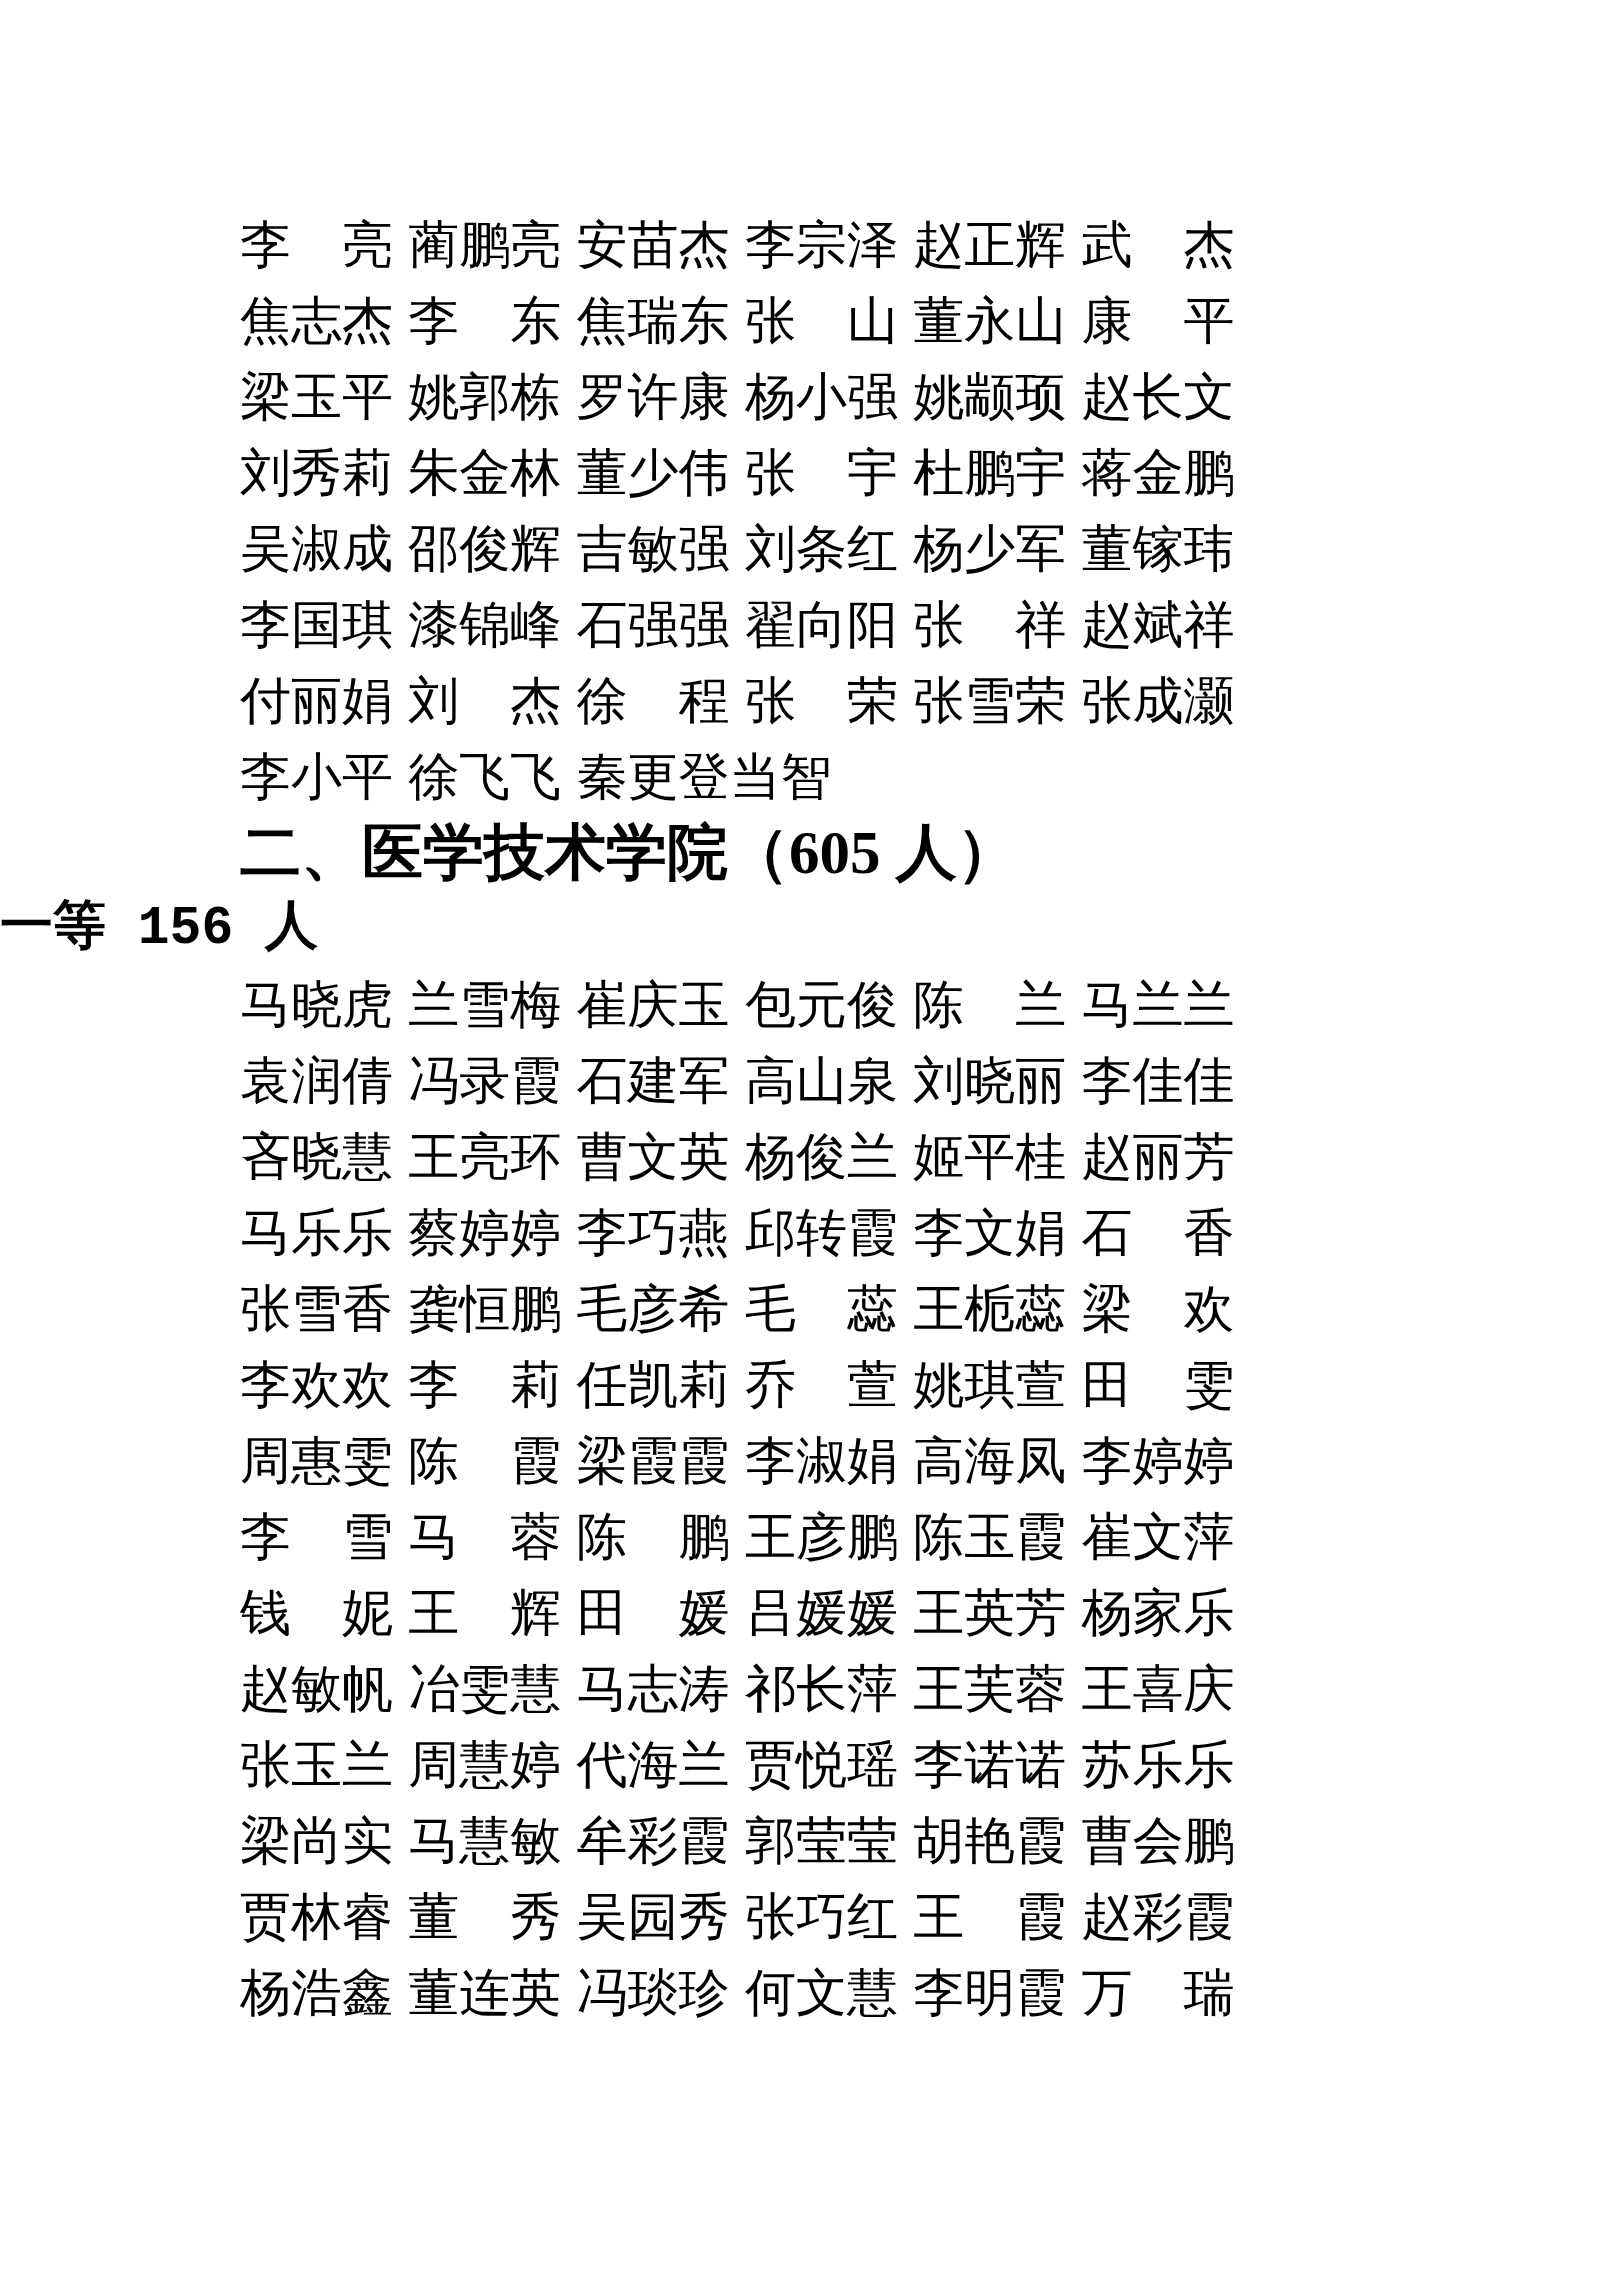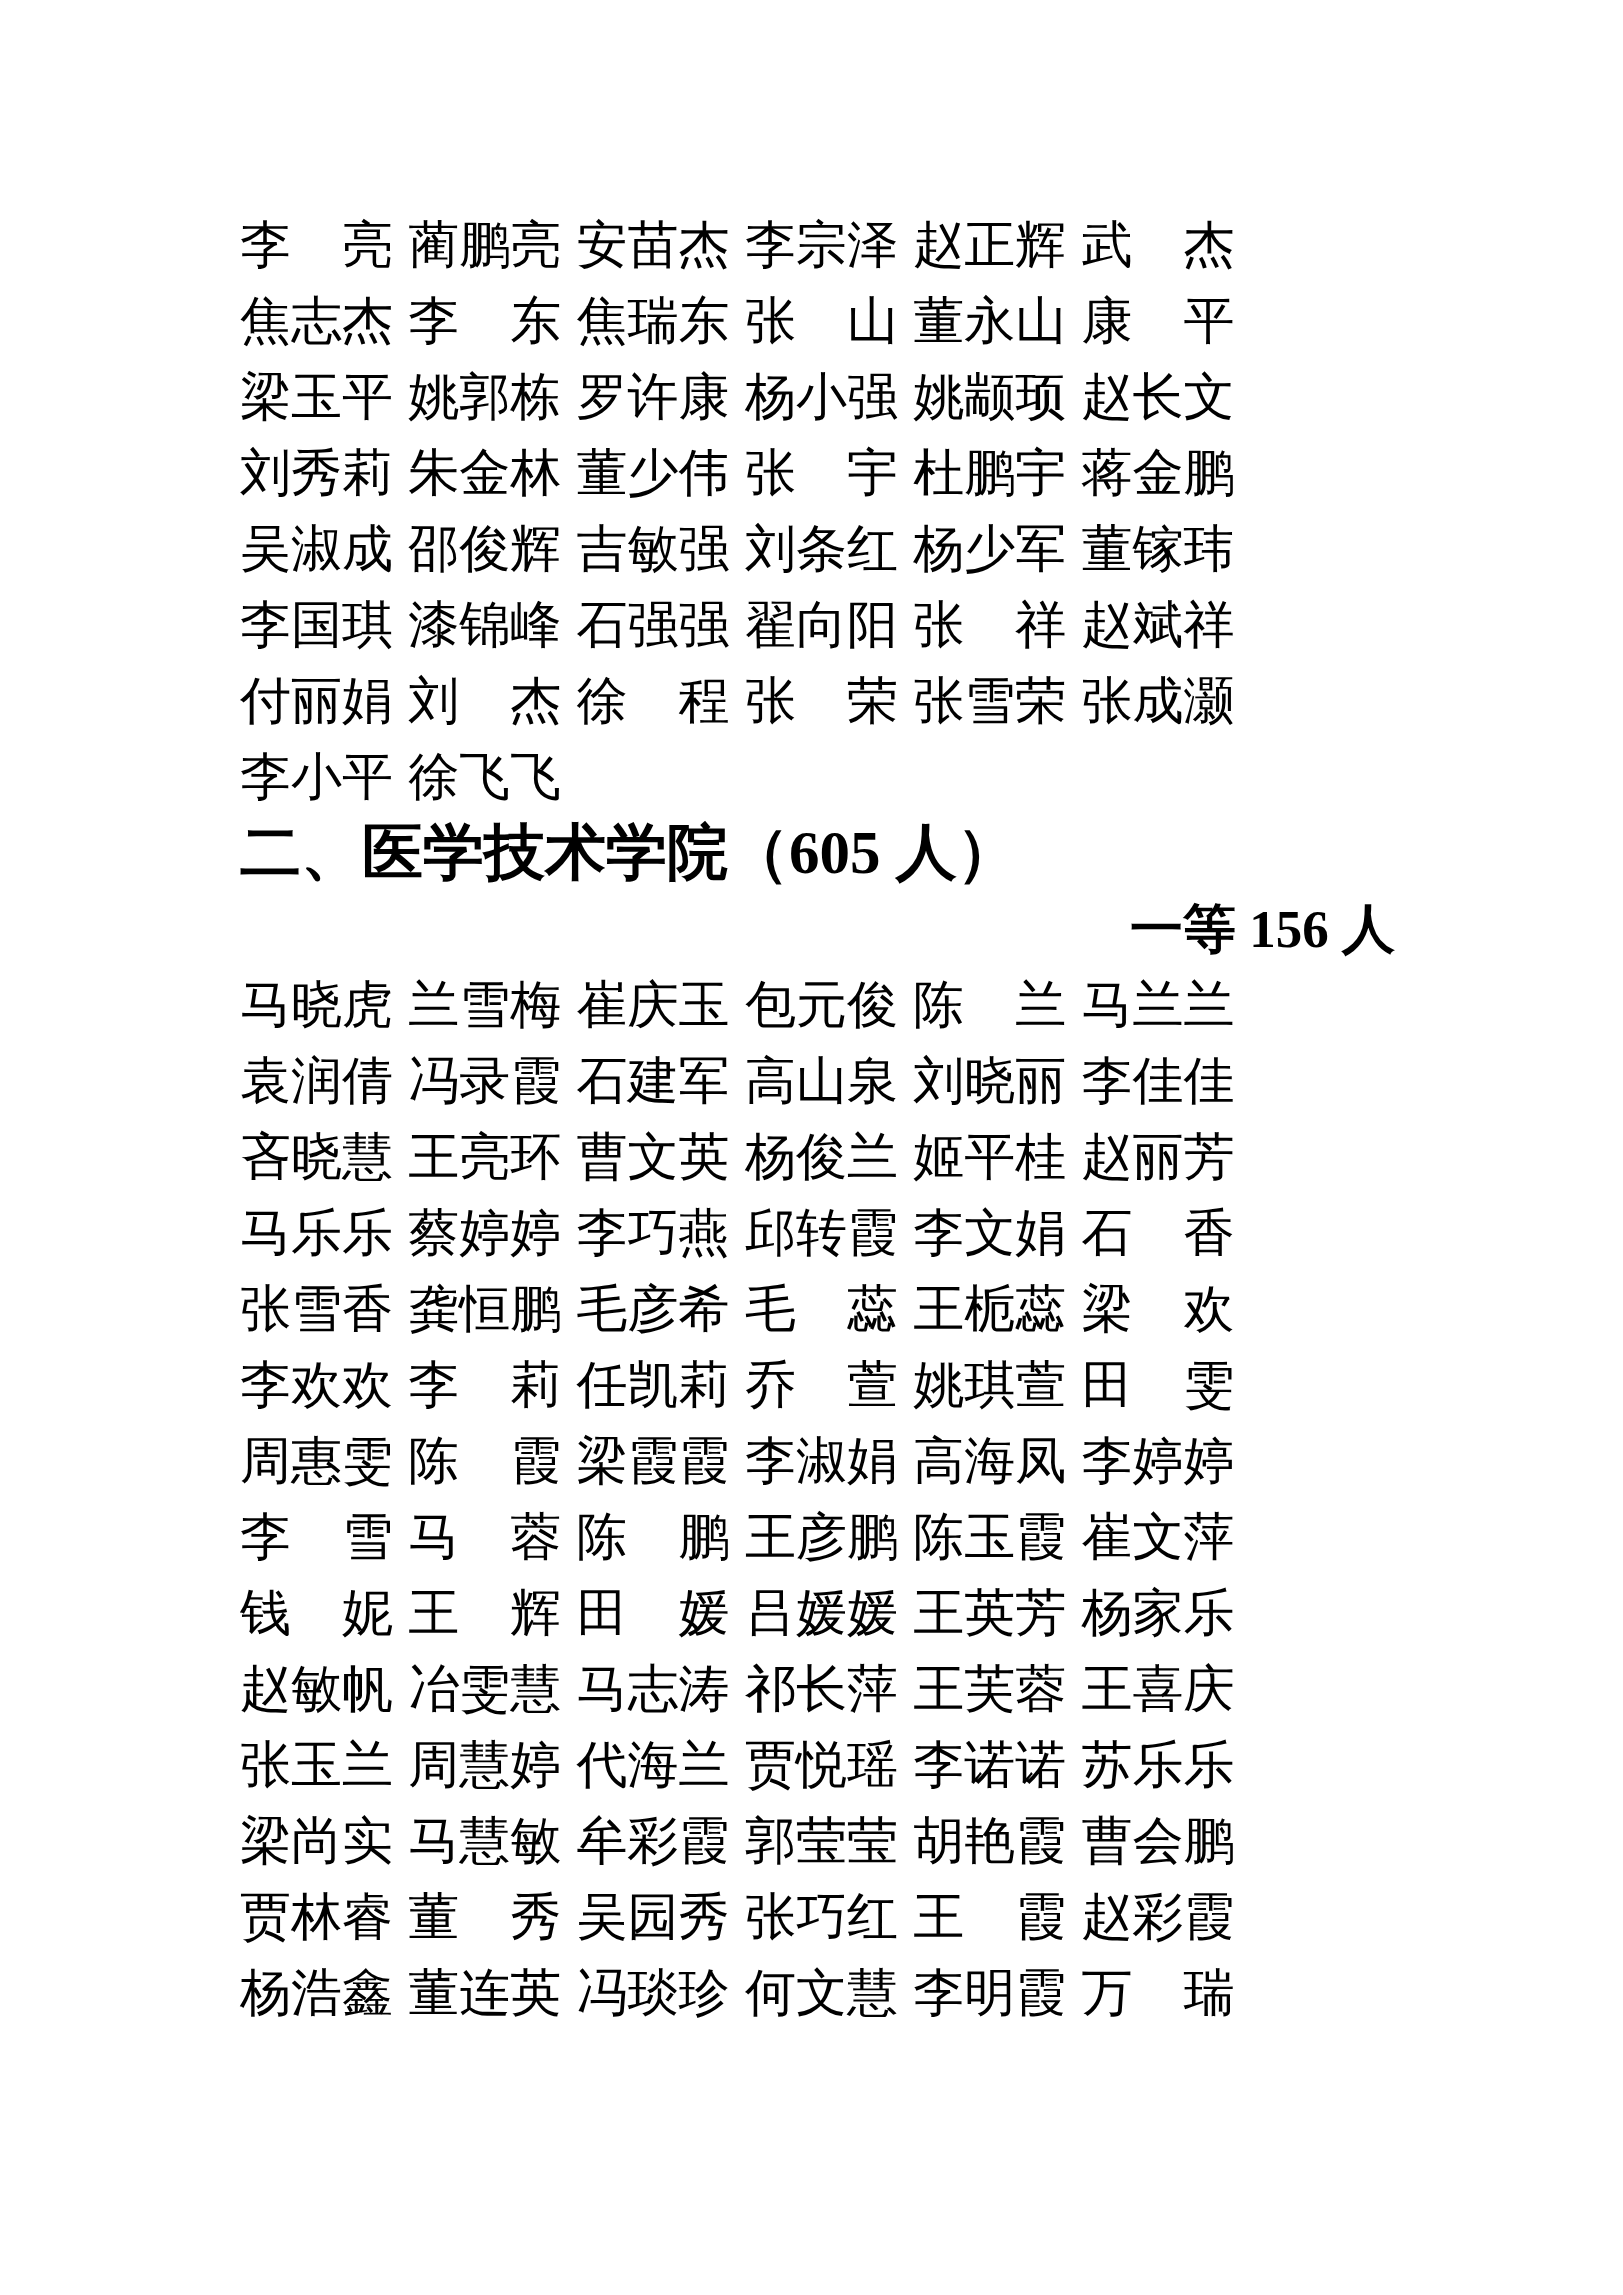--- a/index.html
+++ b/index.html
@@ -35,22 +35,23 @@
     font-size: 61px;
     font-weight: bold;
     white-space: nowrap;
   }
   .award-heading {
     width: 1395px;
     height: 76px;
     line-height: 76px;
     font-size: 53px;
     font-weight: bold;
-    text-align: right;
+    text-align: left;
     white-space: nowrap;
+    font-family: Liberation Mono, monospace;
   }
 </style>
 </head>
 <body>
 
 <div class="page">
   <div class="names-grid" id="grid-remainder">
       <span class="cell">李　亮</span>
       <span class="cell">蔺鹏亮</span>
       <span class="cell">安苗杰</span>
@@ -88,20 +89,21 @@
       <span class="cell">张　祥</span>
       <span class="cell">赵斌祥</span>
       <span class="cell">付丽娟</span>
       <span class="cell">刘　杰</span>
       <span class="cell">徐　程</span>
       <span class="cell">张　荣</span>
       <span class="cell">张雪荣</span>
       <span class="cell">张成灏</span>
       <span class="cell">李小平</span>
       <span class="cell">徐飞飞</span>
+      <span class="cell wide">秦更登当智</span>
     </div>
 
   <div class="section-heading">二、医学技术学院（605 人）</div>
 
   <div class="award-heading">一等 156 人</div>
 
   <div class="names-grid" id="grid-section2">
       <span class="cell">马晓虎</span>
       <span class="cell">兰雪梅</span>
       <span class="cell">崔庆玉</span>

